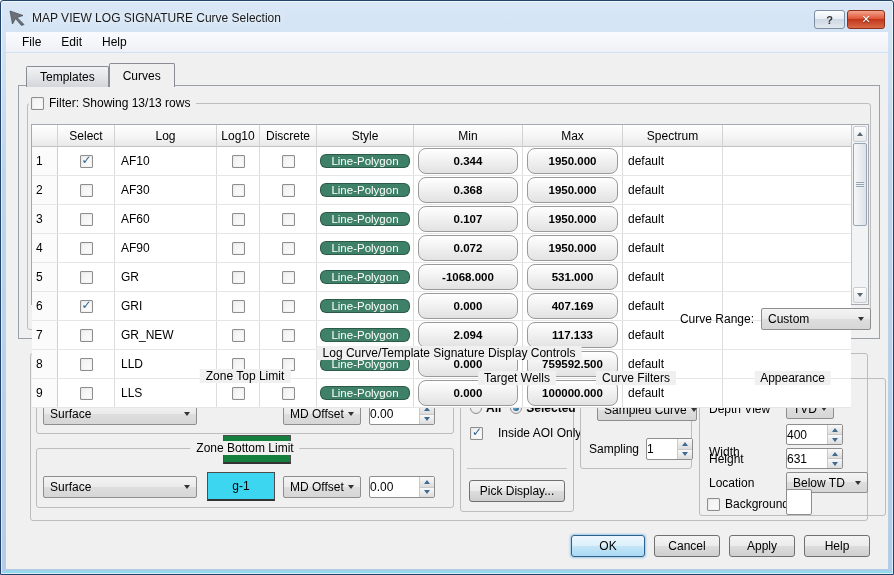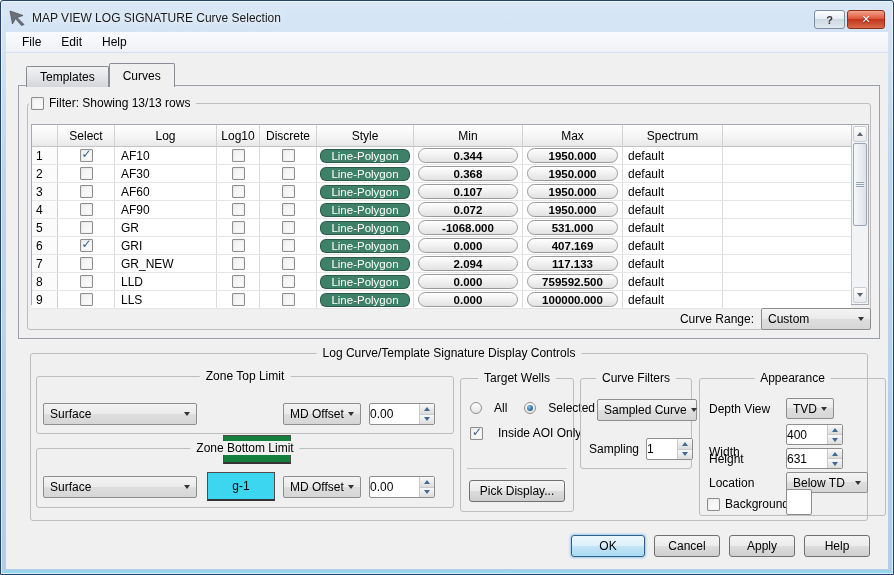--- a/index.html
+++ b/index.html
@@ -53,21 +53,21 @@
   .c-log{width:102px;padding-left:6px;}
   .c-log10{width:43px;}
   .c-disc{width:57px;}
   .c-style{width:97px;}
   .c-min{width:109px;}
   .c-max{width:100px;}
   .c-spec{width:100px;padding-left:5px;}
   .c-fill{flex:1;border-right:none;}
   .h-num{width:26px;}.h-sel{width:57px;}.h-log{width:102px;}.h-log10{width:43px;}.h-disc{width:57px;}.h-style{width:97px;}.h-min{width:109px;}.h-max{width:100px;}.h-spec{width:100px;}.h-fill{flex:1;border-right:none;}
   .style-btn{flex:1;margin:1px 3px;height:14px;border-radius:6px;color:#fff;font-size:11.5px;display:flex;align-items:center;justify-content:center;border:1px solid rgba(0,0,0,.3);}
-  .val-btn{flex:1;margin:1px 4px;height:15px;border-radius:8px;border:1px solid #9a9a9a;background:linear-gradient(#ffffff,#e2e2e2);box-shadow:inset 0 1px 0 #fff;font-size:11.5px;font-weight:700;display:flex;align-items:center;justify-content:center;}
+  .val-btn{flex:1;margin:1px 4px;height:26px;border-radius:8px;border:1px solid #9a9a9a;background:linear-gradient(#ffffff,#e2e2e2);box-shadow:inset 0 1px 0 #fff;font-size:11.5px;font-weight:700;display:flex;align-items:center;justify-content:center;}
 
   
   .sb{width:17px;flex:none;background:#f2f3f5;border-left:1px solid #c5c5c5;position:relative;}
   .sb-btn{position:absolute;left:1px;right:1px;height:16px;border:1px solid #c9cdd3;border-radius:2px;background:linear-gradient(#fdfdfd,#e8eaed);display:flex;align-items:center;justify-content:center;}
   .sb-up{top:1px;}.sb-down{bottom:1px;}
   .sb-thumb{position:absolute;left:1px;right:1px;top:18px;height:83px;border:1px solid #98a6b5;border-radius:2px;background:linear-gradient(90deg,#f6f7f8,#dde2e8);display:flex;align-items:center;justify-content:center;flex-direction:column;gap:1px;}
   .grip{width:8px;height:1px;background:#93a3b3;box-shadow:0 0 0 .2px #fff;}
   .tri-u{width:0;height:0;border-left:3.5px solid transparent;border-right:3.5px solid transparent;border-bottom:4px solid #5b6670;}
   .tri-d{width:0;height:0;border-left:3.5px solid transparent;border-right:3.5px solid transparent;border-top:4px solid #5b6670;}
 
@@ -441,21 +441,21 @@
             </span>
             <span class="sbn">
               <span class="sp-d"></span>
             </span>
           </span>
       </div>
     </div>
 
     <div class="gb" style="left:454px;top:325px;width:114px;height:134px;">
       <span class="gb-title">Target Wells</span>
-      <div style="position:absolute;left:9px;top:22px;display:flex;align-items:center;gap:12px;">
+      <div style="position:absolute;left:9px;top:22px;display:flex;align-items:center;gap:4px;font-weight:bold;">
         <span class="radio"></span>
         <span class="lbl">All</span>
         <span class="radio checked" style="margin-left:5px;"></span>
         <span class="lbl">Selected</span>
       </div>
       <div style="position:absolute;left:9px;top:47px;display:flex;align-items:center;gap:15px;">
         <span class="cb checked"></span>
         <span class="lbl">Inside AOI Only</span>
       </div>
       <div style="position:absolute;left:6px;right:6px;top:89px;border-top:1px solid #c4c4c4;"></div>

